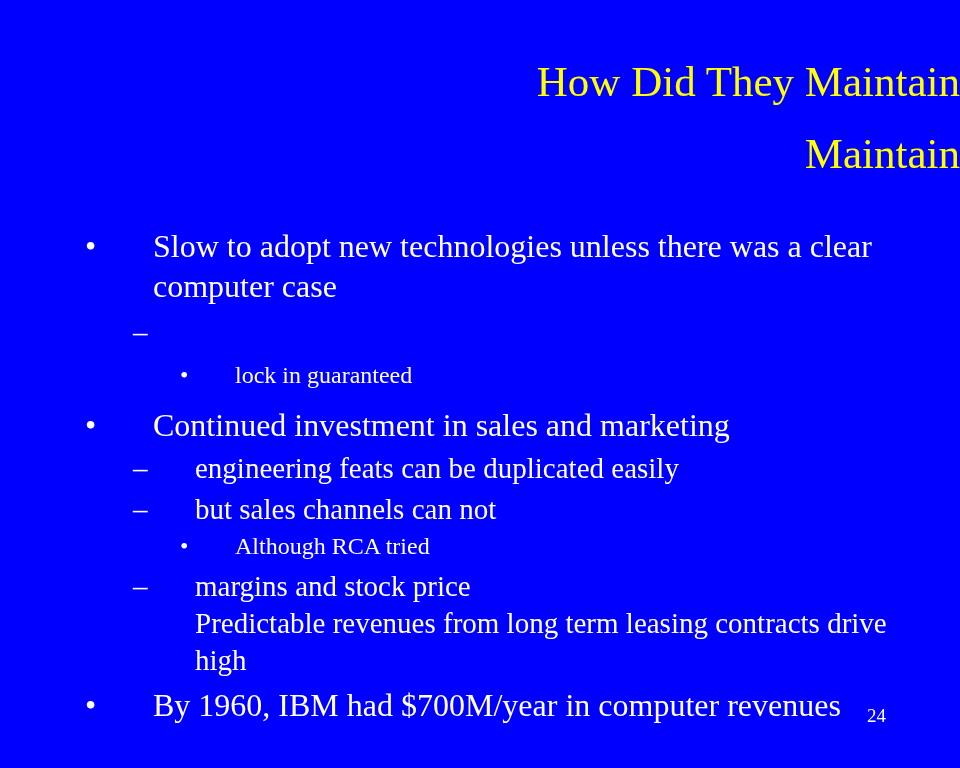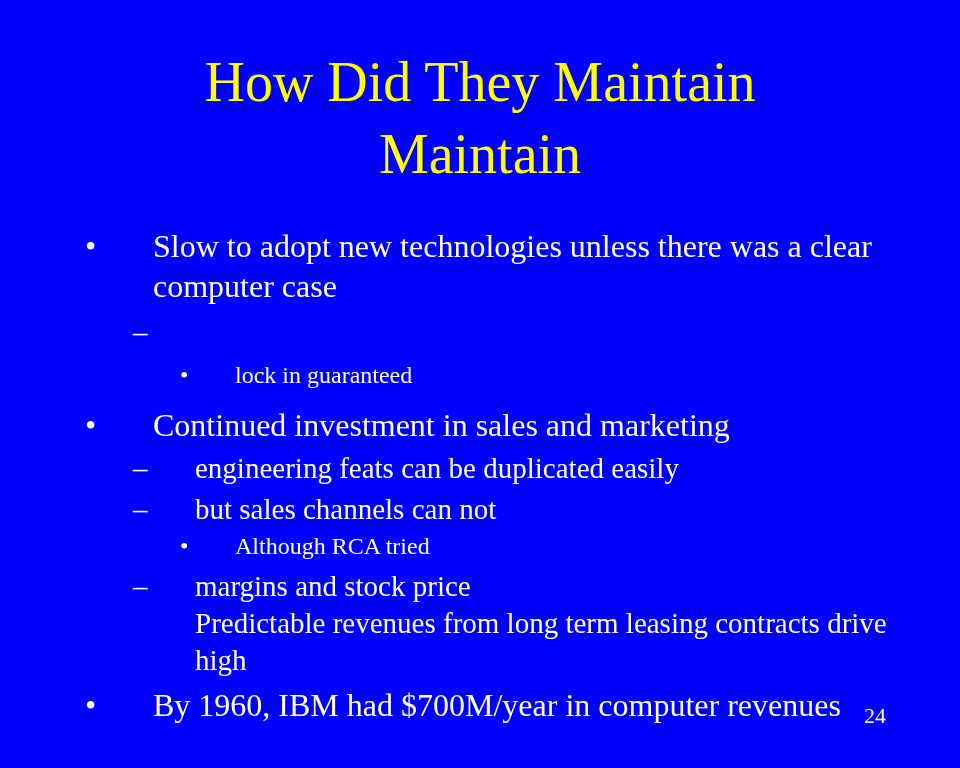--- a/index.html
+++ b/index.html
@@ -6,23 +6,23 @@
   .slide{
     position:relative;
     width:960px;height:768px;
     background:var(--bg,#0000FF);
     font-family:"Liberation Serif","DejaVu Serif",serif;
     overflow:hidden;
   }
   .title{
     position:absolute;
     top:46px;left:0;right:0;
-    text-align:center;
+    text-align:right;
     color:var(--title,#FFFF00);
-    font-size:56px;
+    font-size:43px;
     line-height:72px;
     font-weight:normal;
   }
   .content{
     position:absolute;
     top:226px;left:0;right:40px;
     color:var(--text,#FFFFFF);
   }
   .item{display:flex;align-items:flex-start;}
   .item .marker{flex:0 0 auto;}
@@ -38,21 +38,21 @@
   .mb4{margin-bottom:4px;}
   .mb5{margin-bottom:5px;}
   .mb6{margin-bottom:6px;}
   .mb8{margin-bottom:8px;}
   .mb9{margin-bottom:9px;}
   .mb14{margin-bottom:14px;}
   .page-number{
     position:absolute;
     top:704px;right:74px;
     color:var(--text,#FFFFFF);
-    font-size:22px;
+    font-size:19px;
     line-height:24px;
   }
 </style>
 </head>
 <body>
 
 <div class="slide">
 
   <div class="title">
     <div class="title-line">How Did They Maintain</div>

